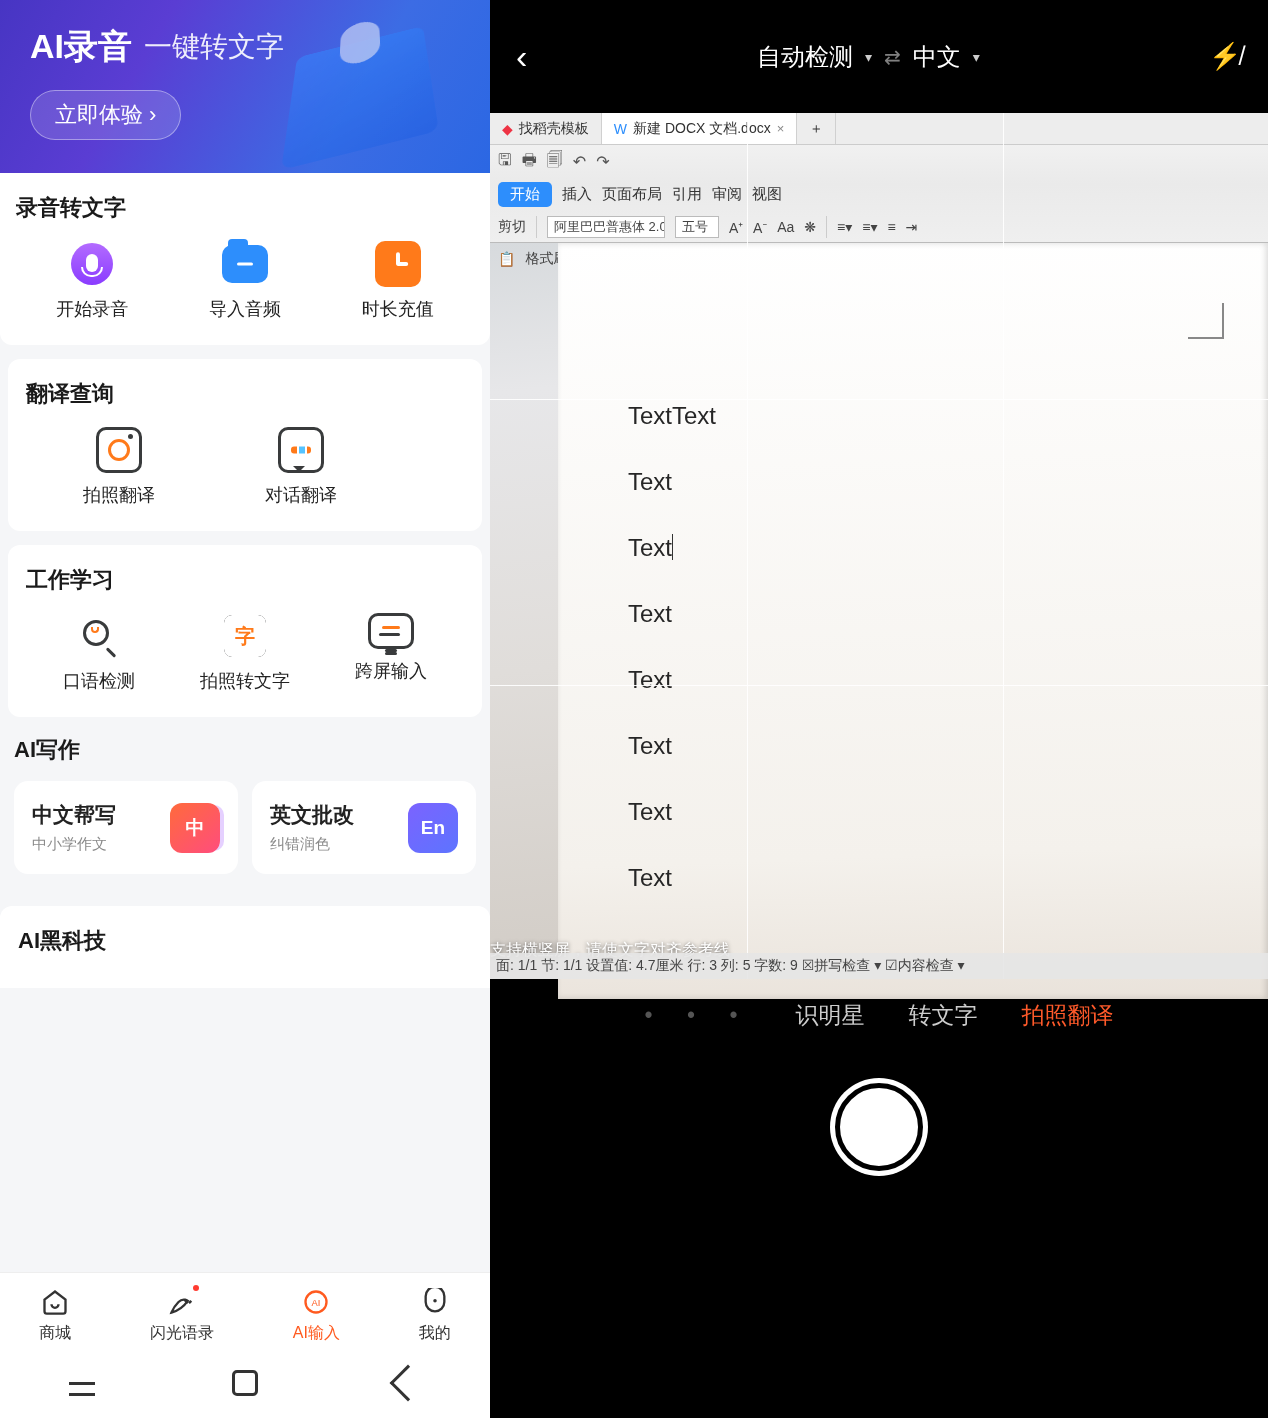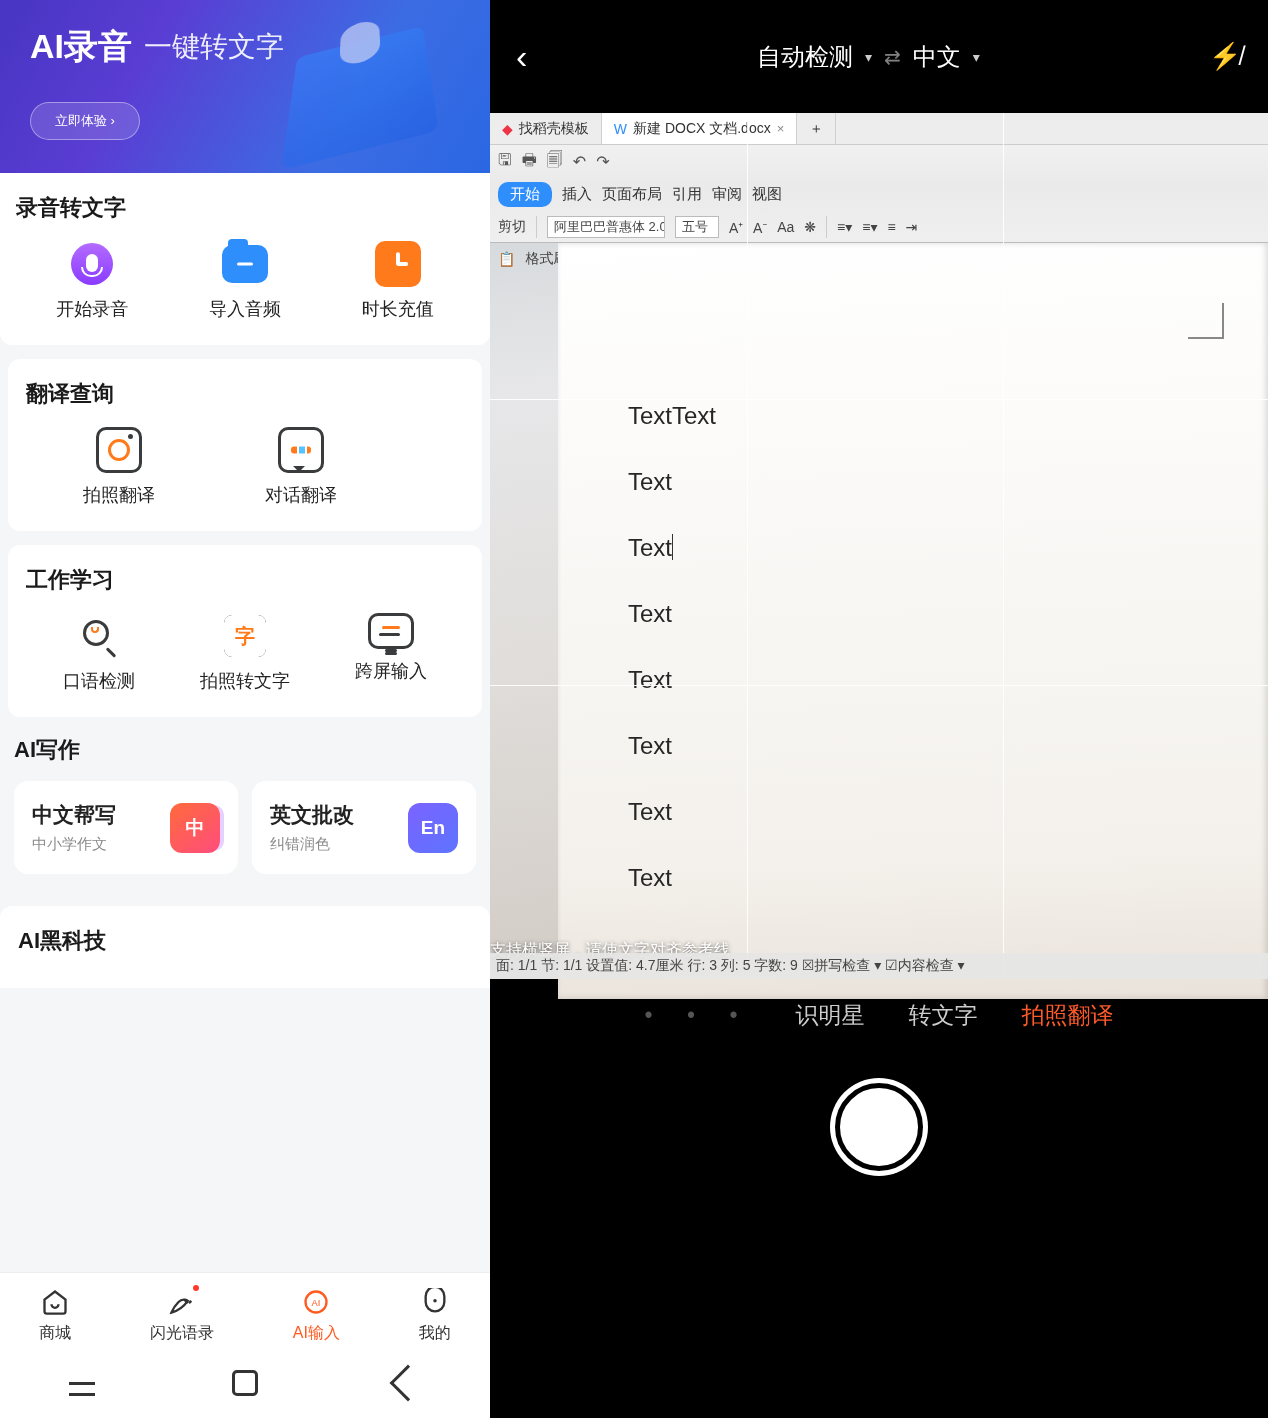--- a/index.html
+++ b/index.html
@@ -10,23 +10,23 @@
 
   
   .banner {
     height: 173px; background: linear-gradient(120deg,#4735c3 0%, #5a3dd3 30%, #3c6ce4 70%, #2b67e3 100%);
     color: #fff; padding: 24px 30px 20px 30px; position: relative; overflow: hidden;
   }
   .banner-title { display:flex; align-items:center; gap:12px; }
   .banner-h1 { font-size: 34px; font-weight: 700; }
   .banner-sub { font-size: 28px; font-weight: 400; opacity: .9; }
   .banner-btn {
-    margin-top: 32px; display: inline-flex; align-items: center; padding: 9px 24px;
+    margin-top: 20px; display: inline-flex; align-items: center; padding: 9px 24px;
     background: rgba(255,255,255,.14); border: 1px solid rgba(255,255,255,.4);
-    border-radius: 999px; font-size: 13px; color: #fff;
+    border-radius: 999px; font-size: 22px; color: #fff;
   }
   .banner-mic {
     position:absolute; right:60px; top:20px; width:140px; height:140px;
     background: linear-gradient(160deg,#3487ff,#1f5de0);
     transform: skewY(-14deg) perspective(400px) rotateX(40deg);
     border-radius: 10px; opacity:.55;
   }
   .banner-mic:after {
     content:""; position:absolute; left:50%; top:-32px; transform:translateX(-50%);
     width:44px; height:64px; background:#fff; border-radius:22px; opacity:.9;
@@ -95,21 +95,21 @@
   .r-lang{display:flex;align-items:center;gap:12px;font-size:24px;}
   .r-flash{font-size:26px;}
   .caret{font-size:14px;opacity:.8;}
   .r-view{position:relative;height:866px;background:linear-gradient(175deg,#b9c0c6 0%,#d3d7da 10%, #e7e7e9 30%, #e0ddda 60%, #cfc9c2 100%);}
   
   .word-toolbar{height:130px;background:linear-gradient(#f6f6f6,#eaeaea 55%,#efefef);font-size:15px;color:#333;border-bottom:1px solid #bbb;}
   .wt-tabs{display:flex;align-items:center;height:32px;border-bottom:1px solid #ccc;background:#ededed;font-size:14px;}
   .wt-tab{padding:0 12px;display:flex;align-items:center;gap:6px;height:100%;border-right:1px solid #d0d0d0;}
   .wt-tab .x{font-size:13px;color:#888;}
   .wt-menu{display:flex;align-items:center;height:34px;padding:0 8px;gap:10px;}
-  .wt-btn{padding:3px 12px;border-radius:10px;font-size:15px;}
+  .wt-btn{padding:3px 12px;border-radius:5px;font-size:15px;}
   .wt-btn.active{background:#2d8efc;color:#fff;}
   .wt-row{display:flex;align-items:center;height:32px;padding:0 8px;gap:10px;font-size:14px;color:#444;}
   .wt-row .sep{width:1px;height:22px;background:#ccc;}
   .wt-row .fontbox{border:1px solid #bbb;background:#fff;padding:1px 6px;font-size:13px;width:118px;white-space:nowrap;overflow:hidden;}
   .wt-row .sizebox{border:1px solid #bbb;background:#fff;padding:1px 6px;font-size:13px;width:44px;}
   .wt-qat{display:flex;align-items:center;gap:10px;padding:4px 8px;height:32px;color:#555;font-size:16px;}
   .doc-page{position:absolute;left:68px;top:130px;right:0;bottom:-20px;background:linear-gradient(178deg,#fff 0%,#f4f1ec 80%,#e9e2da 100%);padding:140px 30px 20px 70px;box-shadow:-2px 0 6px rgba(0,0,0,.15) inset;}
   .doc-corner{position:absolute;right:44px;top:60px;width:36px;height:36px;border-right:2px solid #888;border-bottom:2px solid #888;}
   .doc-text{font-size:24px;color:#262626;line-height:66px;}
   .doc-text .cursor{display:inline-block;width:1px;height:26px;background:#333;vertical-align:-4px;}

